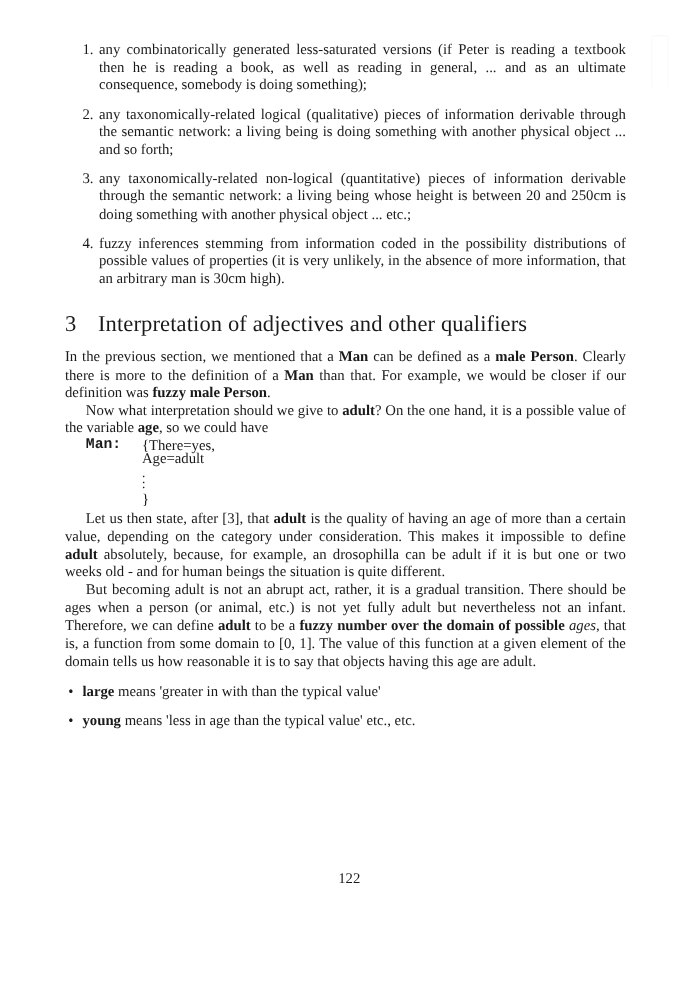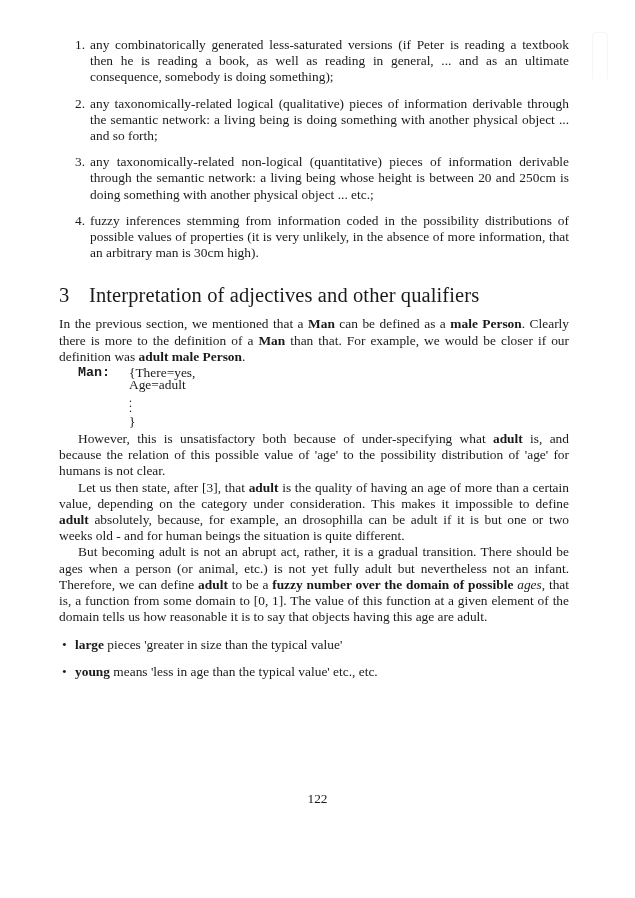--- a/index.html
+++ b/index.html
@@ -67,43 +67,43 @@
     <li>
       <span class="num">4.</span>
       <span>fuzzy inferences stemming from information coded in the possibility distributions of possible values of properties (it is very unlikely, in the absence of more information, that an arbitrary man is 30cm high).</span>
     </li>
   </ol>
 
   <h2 class="section-title">
     <span class="secnum">3</span><span>Interpretation of adjectives and other qualifiers</span>
   </h2>
 
-  <p><span>In the previous section, we mentioned that a </span><b>Man</b><span> can be defined as a </span><b>male Person</b><span>. Clearly there is more to the definition of a </span><b>Man</b><span> than that. For example, we would be closer if our definition was </span><b>adult male Person</b><span>.</span></p>
+  <p><span>In the previous section, we mentioned that a </span><b>Man</b><span> can be defined as a </span><b>male Person</b><span>. Clearly there is more to the definition of a </span><b>Man</b><span> than that. For example, we would be closer if our definition was </span><b>fuzzy male Person</b><span>.</span></p>
 
+  <p class="indent"><span>Now what interpretation should we give to </span><b>adult</b><span>? On the one hand, it is a possible value of the variable </span><b>age</b><span>, so we could have</span></p>
 
   <div class="frame">
     <span class="label">Man:</span>
     <span class="line l1">{There=yes,</span>
     <span class="line l2">Age=adult</span>
     <span class="line vdots">.<br>.<br>.</span>
     <span class="line brace">}</span>
   </div>
 
-  <p class="indent"><span>However, this is unsatisfactory both because of under-specifying what </span><b>adult</b><span> is, and because the relation of this possible value of 'age' to the possibility distribution of 'age' for humans is not clear.</span></p>
 
   <p class="indent"><span>Let us then state, after [3], that </span><b>adult</b><span> is the quality of having an age of more than a certain value, depending on the category under consideration. This makes it impossible to define </span><b>adult</b><span> absolutely, because, for example, an drosophilla can be adult if it is but one or two weeks old - and for human beings the situation is quite different.</span></p>
 
   <p class="indent"><span>But becoming adult is not an abrupt act, rather, it is a gradual transition. There should be ages when a person (or animal, etc.) is not yet fully adult but nevertheless not an infant. Therefore, we can define </span><b>adult</b><span> to be a </span><b>fuzzy number over the domain of possible </b><i>ages</i><span>, that is, a function from some domain to [0, 1]. The value of this function at a given element of the domain tells us how reasonable it is to say that objects having this age are adult.</span></p>
 
 
 
   <ul class="bullets">
     <li>
       <span class="dot">•</span>
-      <b>large</b><span> pieces 'greater in size than the typical value'</span>
+      <b>large</b><span> means 'greater in with than the typical value'</span>
     </li>
     <li>
       <span class="dot">•</span>
       <b>young</b><span> means 'less in age than the typical value' etc., etc.</span>
     </li>
   </ul>
 </div>
 
 <div class="page-number">122</div>
 

